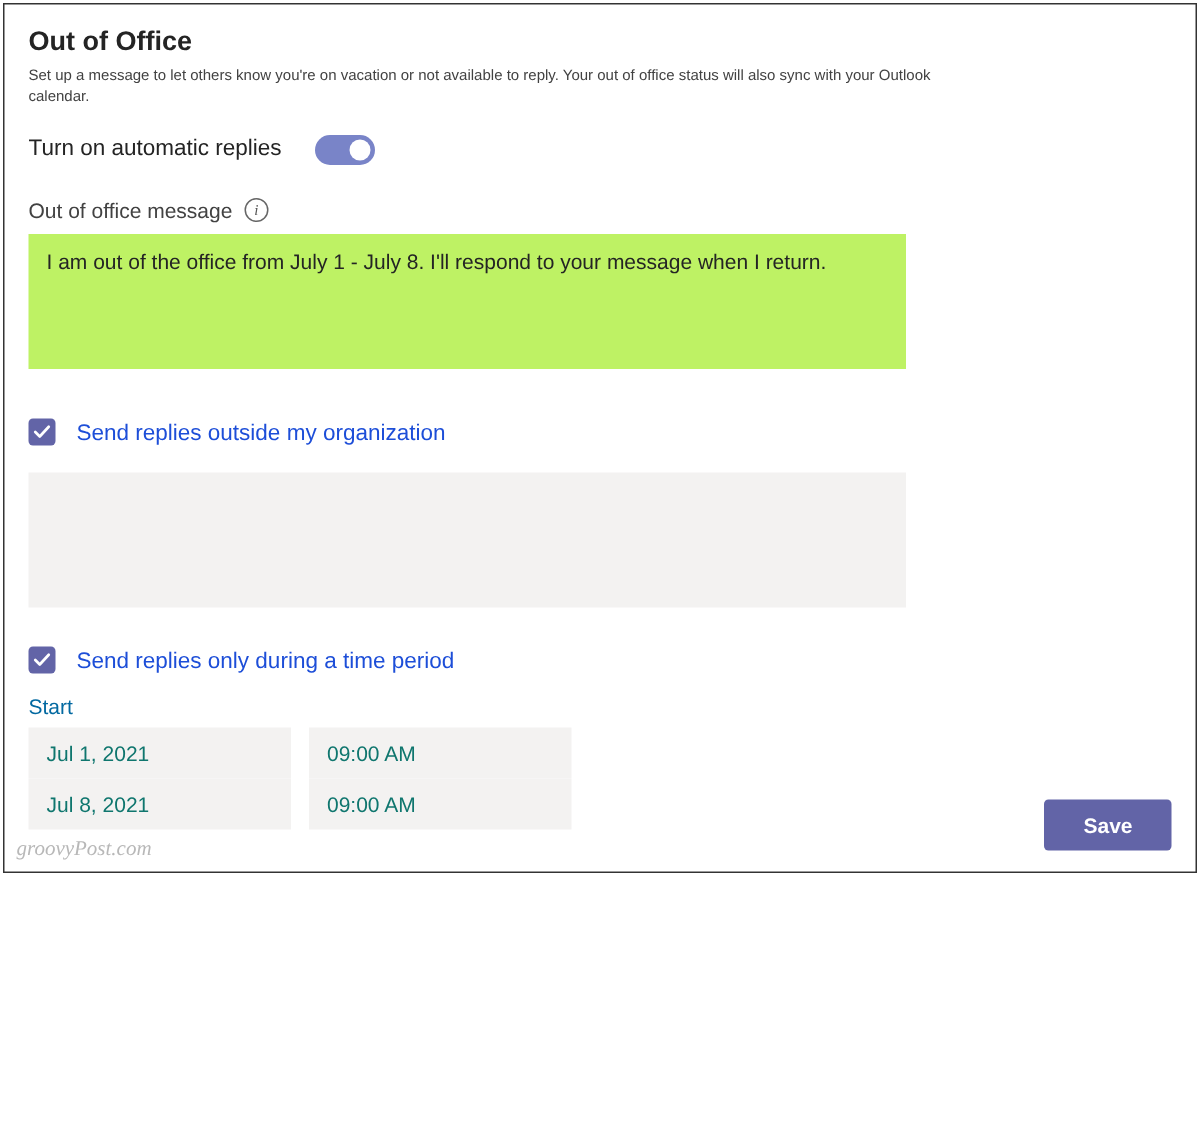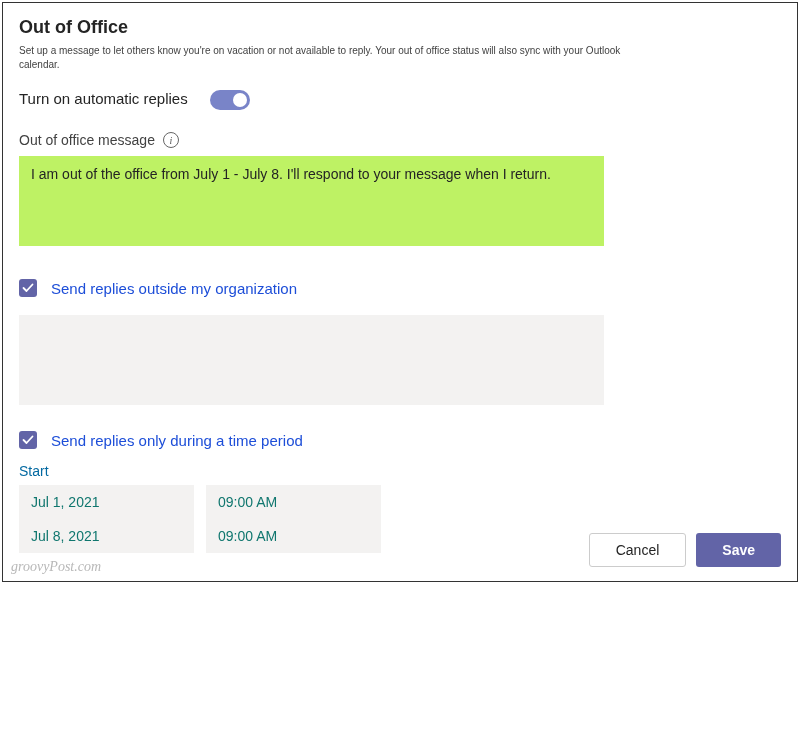--- a/index.html
+++ b/index.html
@@ -258,18 +258,17 @@
     <input class="time-field" value="Jul 1, 2021" style="">
     <input class="time-field" value="09:00 AM" style="">
   </div>
 
   <div class="time-row">
     <input class="time-field" value="Jul 8, 2021" style="">
     <input class="time-field" value="09:00 AM" style="">
   </div>
 
   <div class="footer">
-    <button class="btn btn-cancel">Cancel</button>
     <button class="btn btn-save">Save</button>
   </div>
 
   <div class="watermark">groovyPost.com</div>
 </div>
 
 </body></html>

